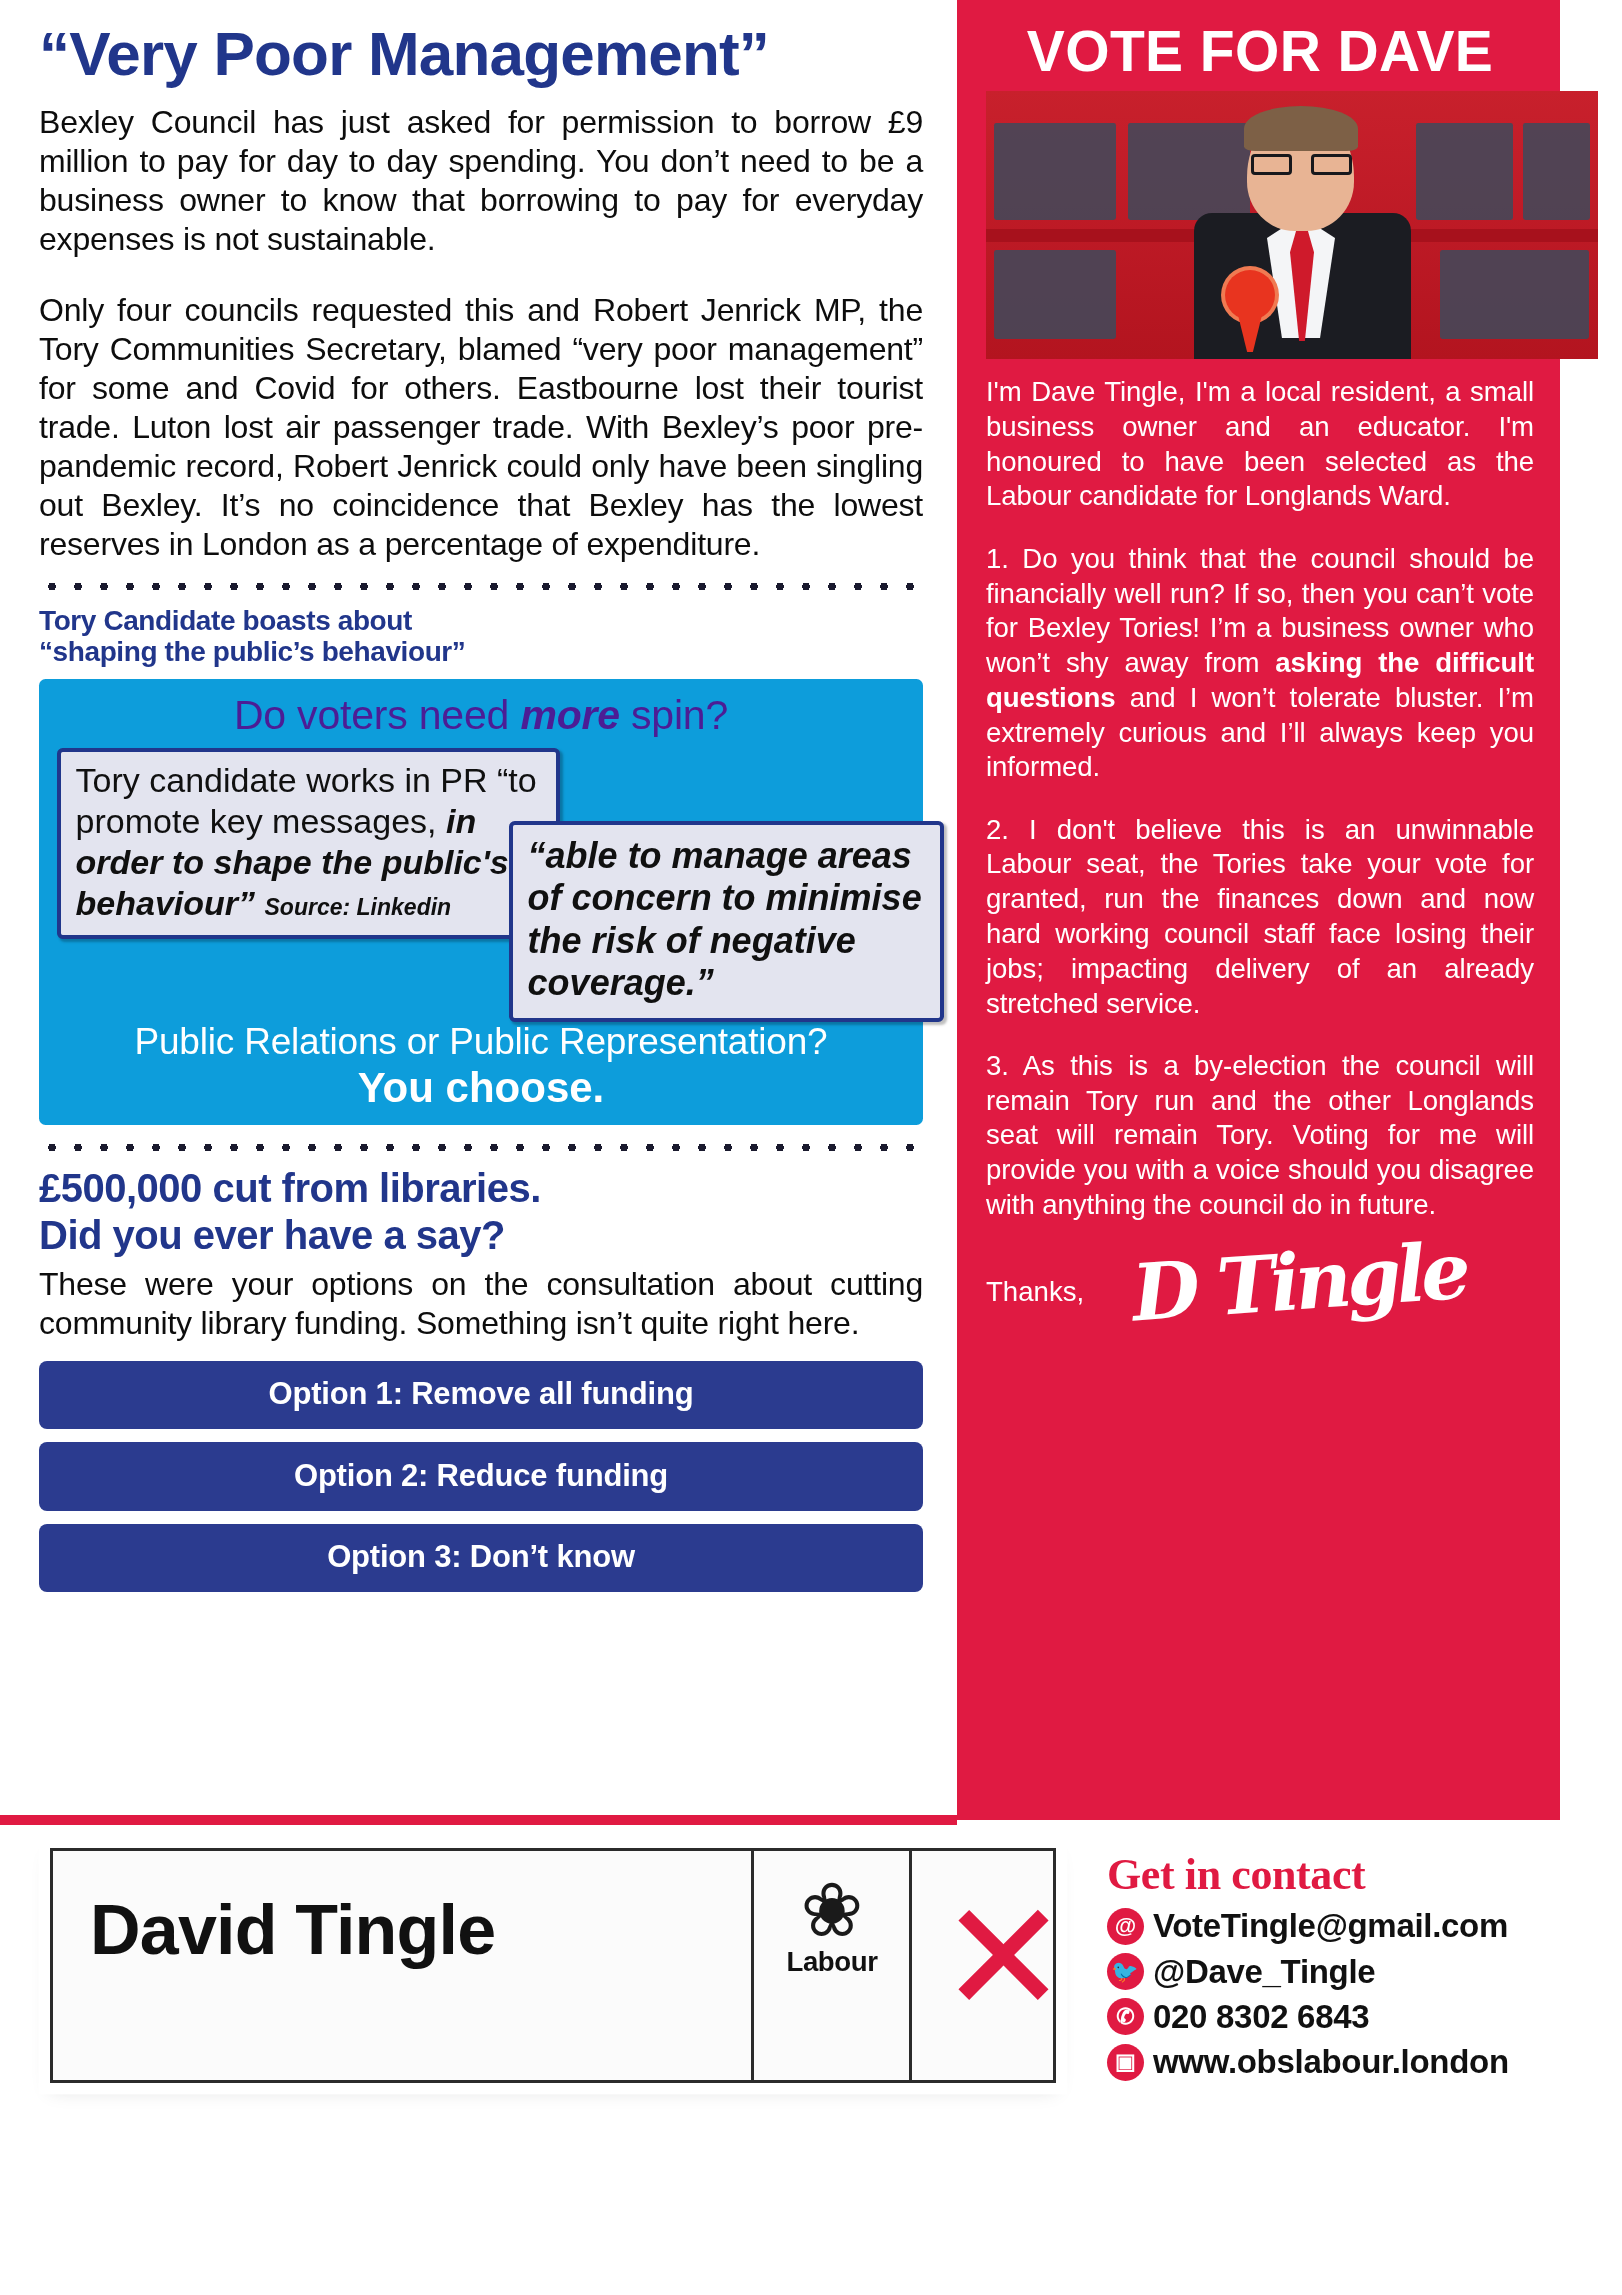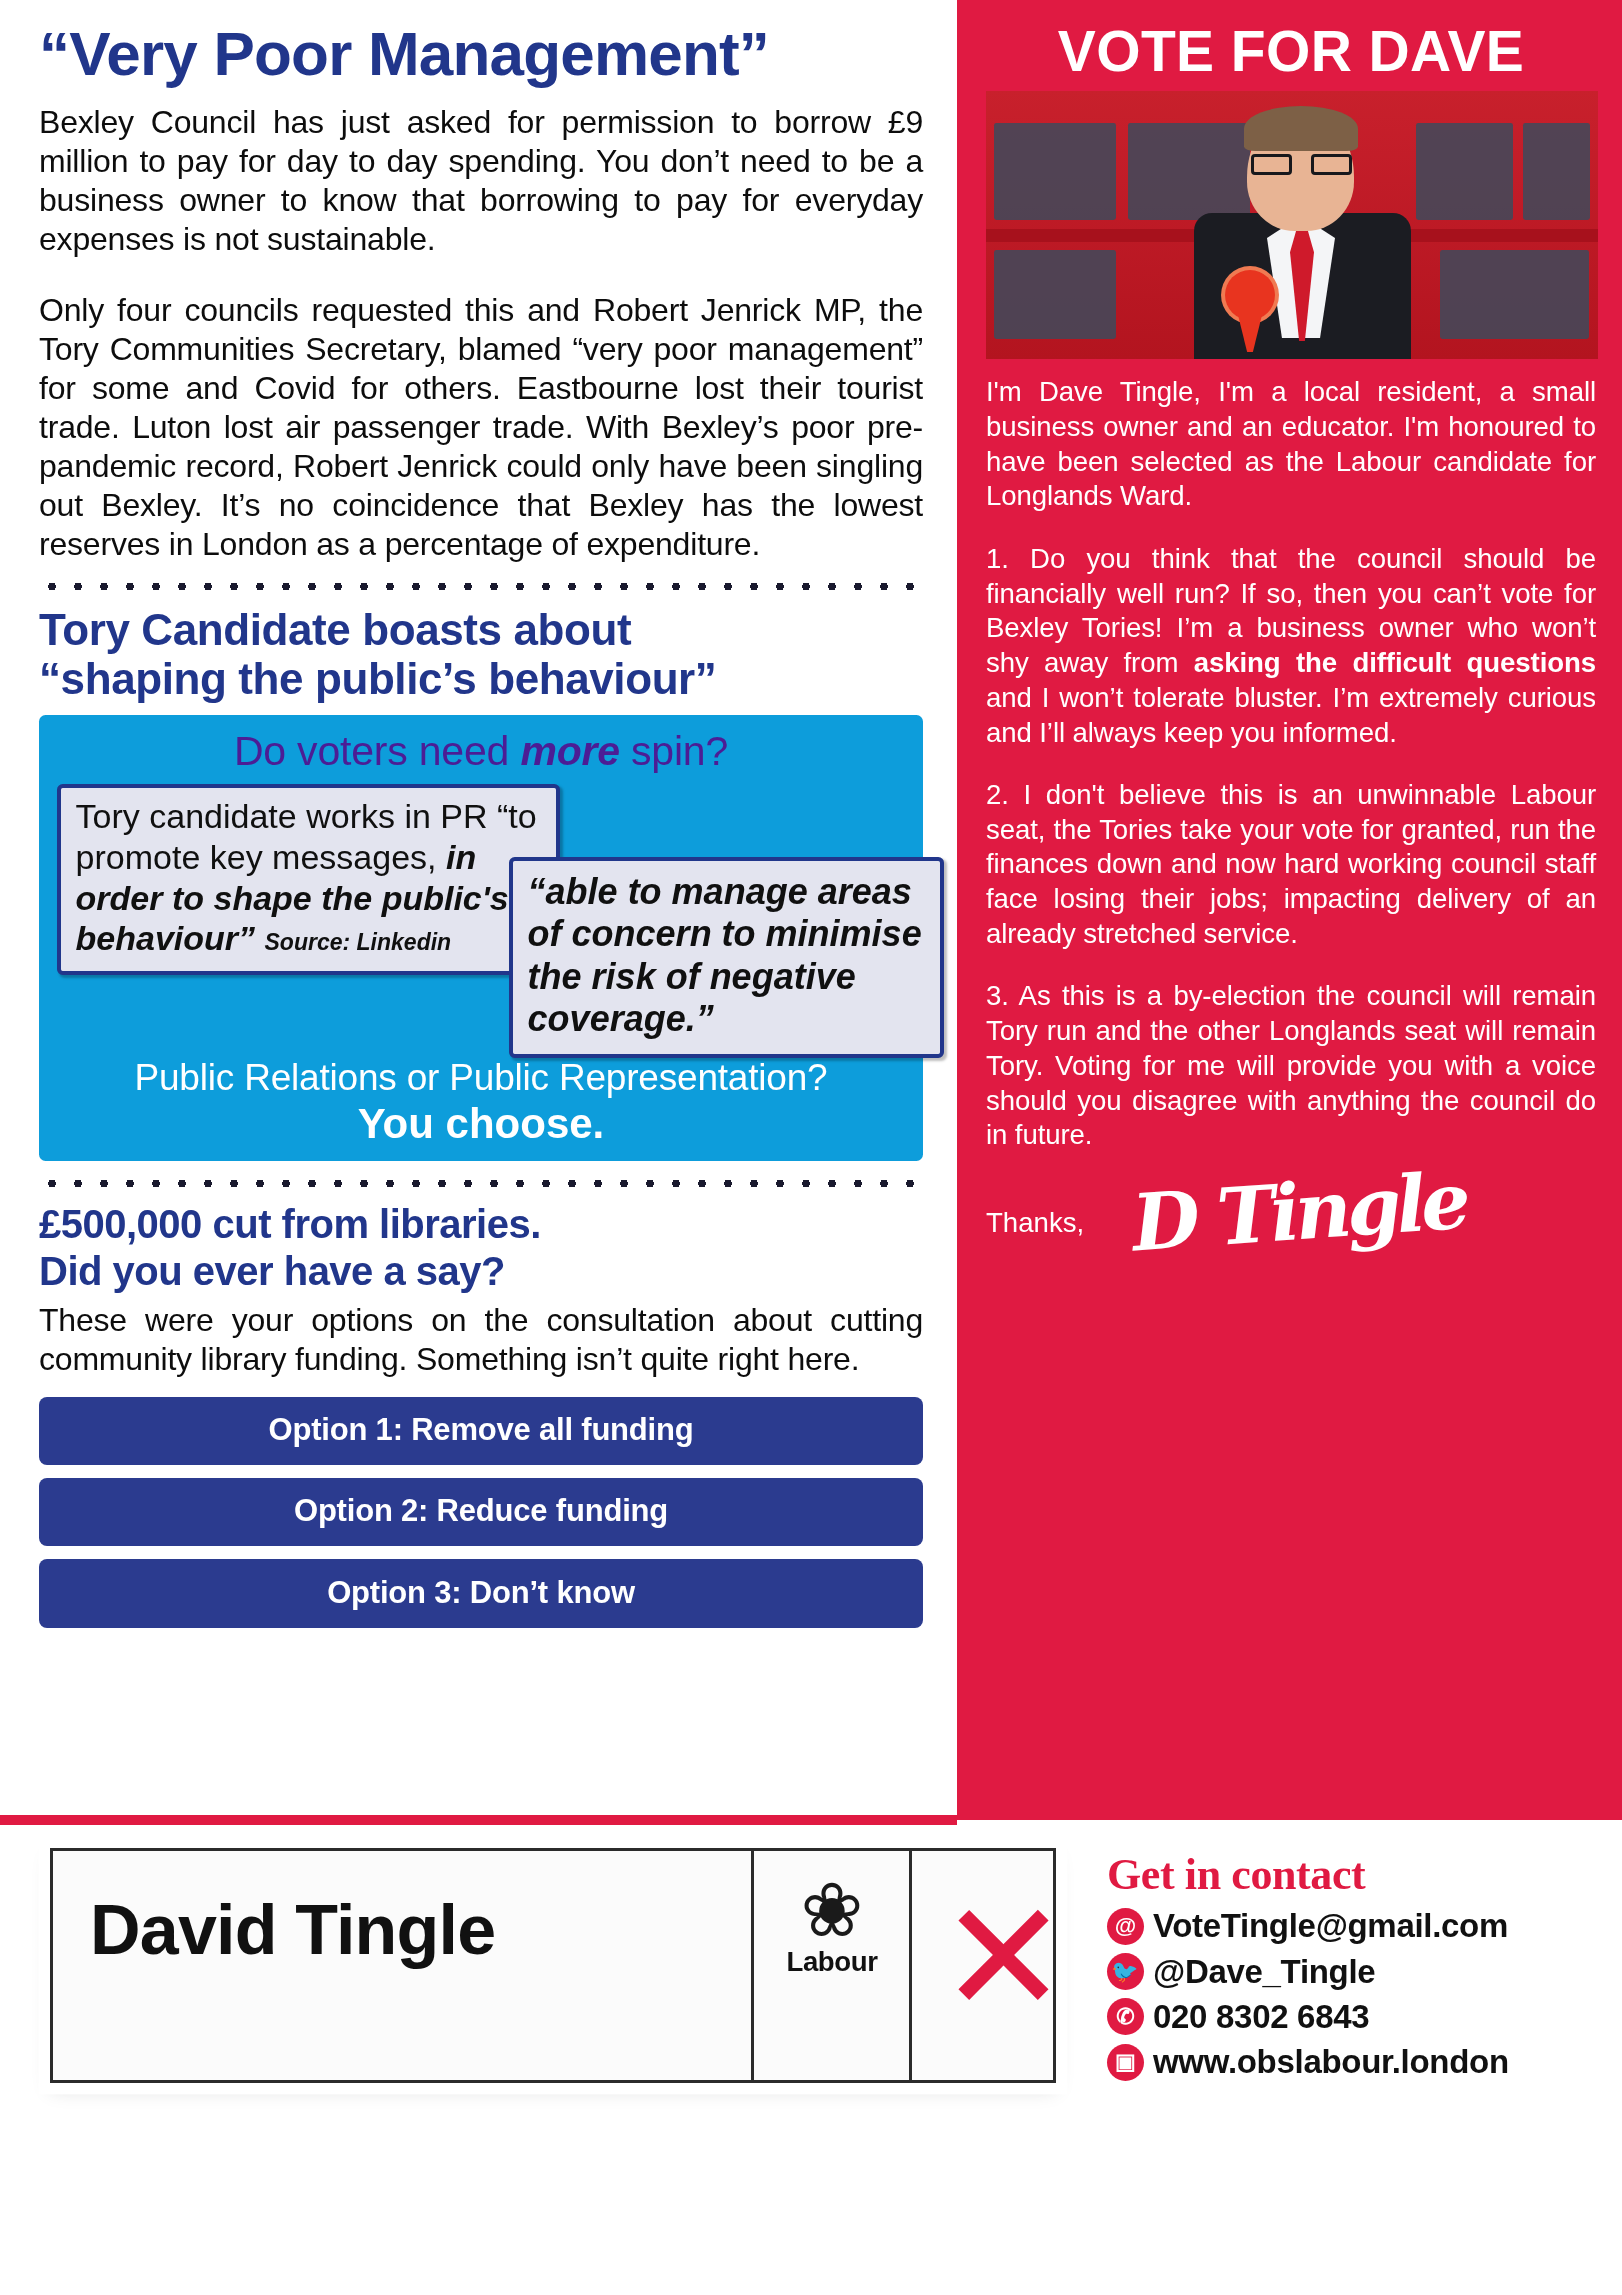--- a/index.html
+++ b/index.html
@@ -47,21 +47,21 @@
     height: 13px;
     margin: 16px 0 11.4px 0;
     background-image: radial-gradient(circle, #1a1a2e 0 4px, transparent 4px);
     background-size: 26px 13px;
     background-repeat: repeat-x;
     background-position: 0 center;
   }
 
   .sub-headline {
     color: #21368b;
-    font-size: 44px;
+    font-size: 28px;
     font-weight: 700;
     line-height: 1.12;
     letter-spacing: -0.4px;
     margin-bottom: 11.4px;
   }
 
   
   .spin-panel {
     position: relative;
     background: #0d9ddb;
@@ -142,21 +142,21 @@
     font-weight: 700;
     text-align: center;
     padding: 15.4px 0 17px 0;
     margin-bottom: 13px;
     letter-spacing: -0.2px;
   }
 
   
   .right-col {
     position: absolute; left: 957px; top: 0;
-    width: 665px; height: 1820px;
+    width: 603px; height: 1820px;
     background: #e01a42;
     padding: 9.7px 26px 0 29px;
   }
   .vote-title {
     color: #ffffff;
     font-size: 57px;
     font-weight: 700;
     letter-spacing: 0.4px;
     text-align: center;
     padding: 13px 0 11.4px 0;

